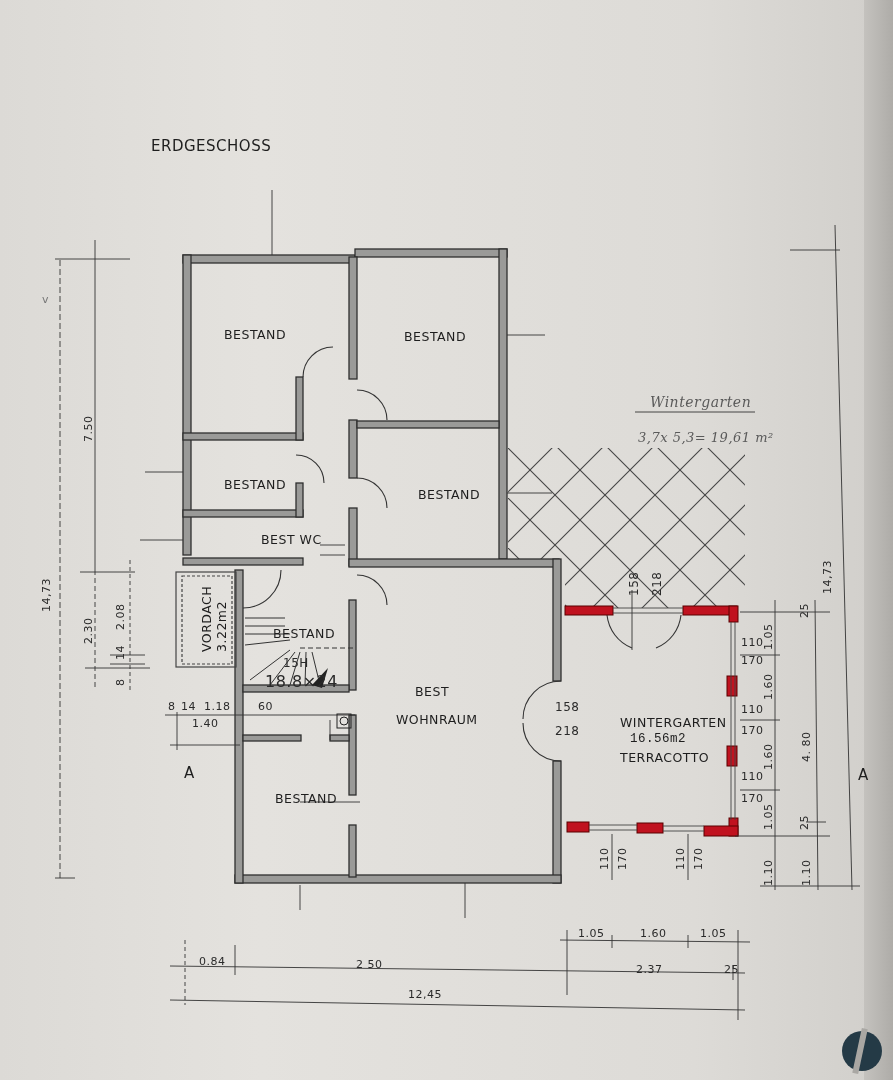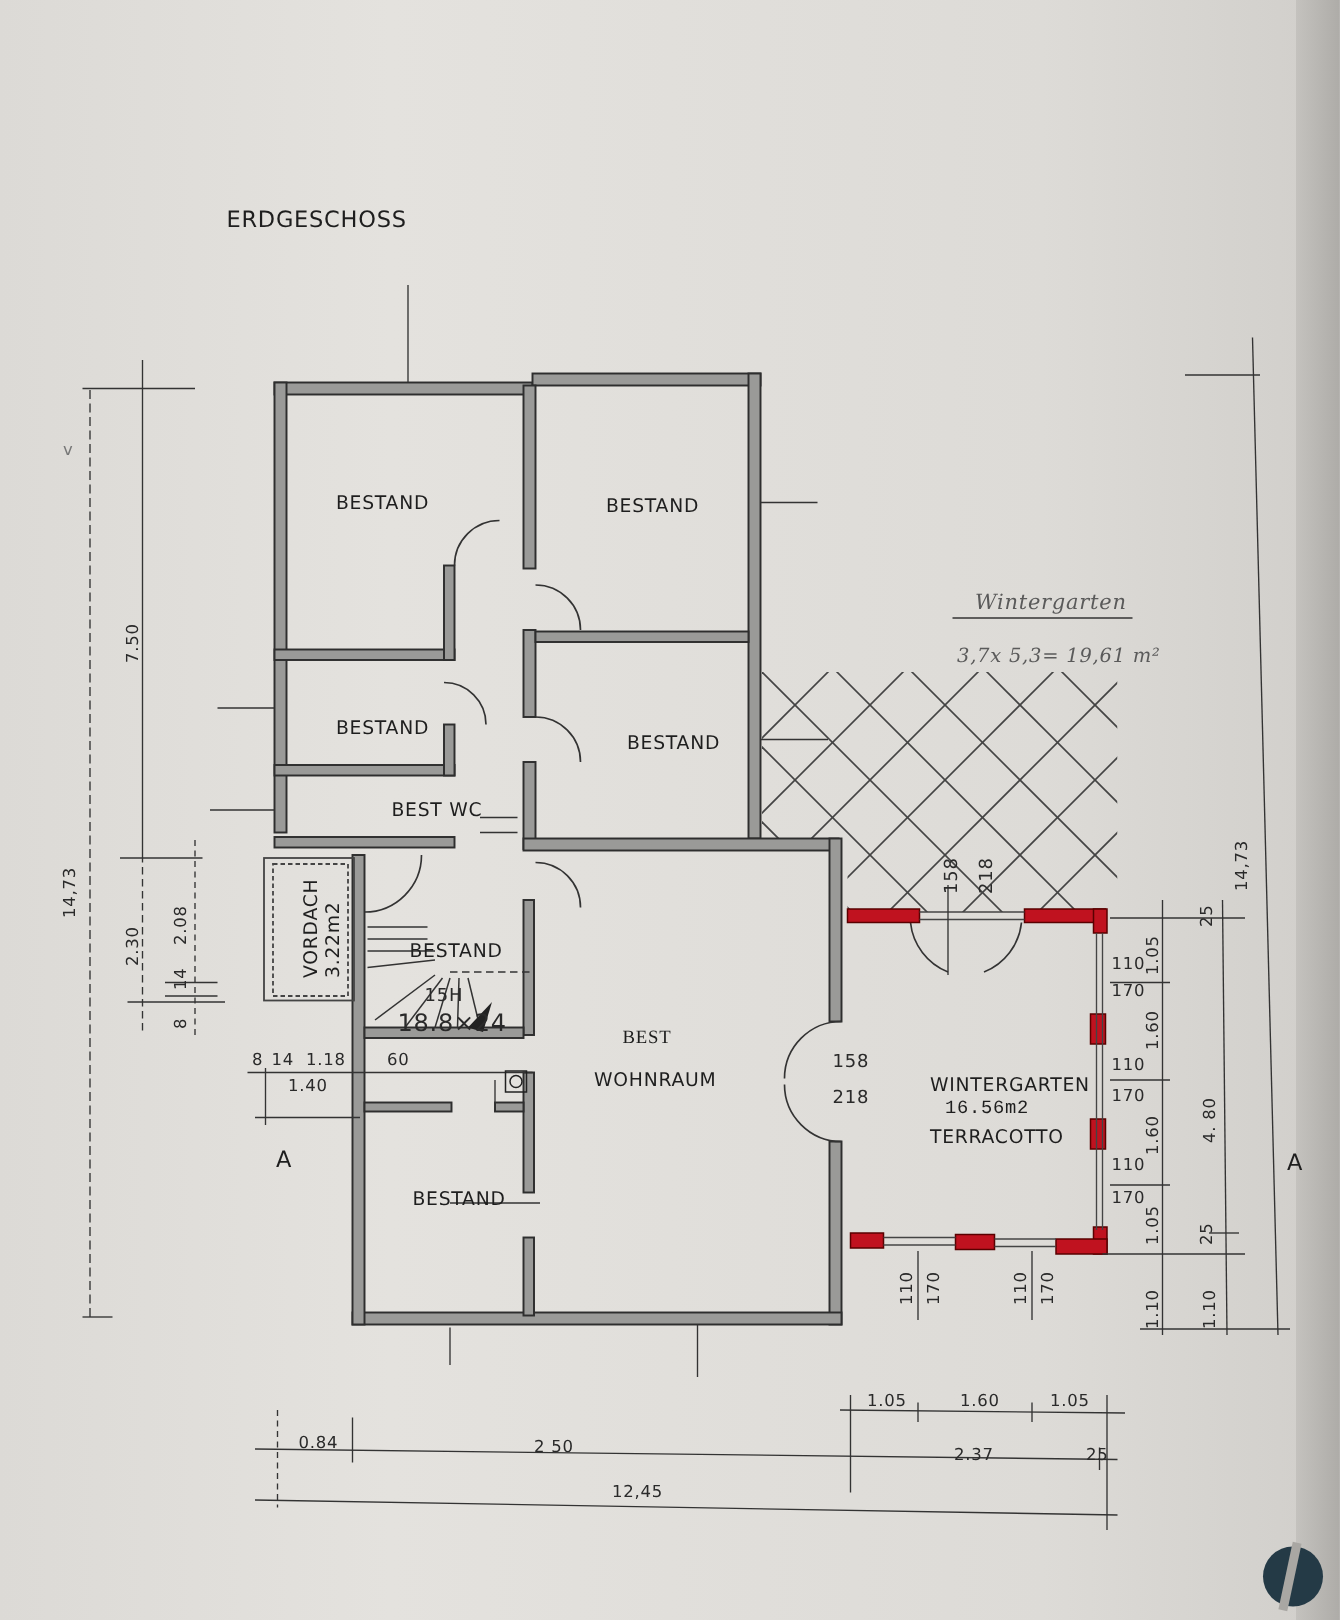--- a/index.html
+++ b/index.html
@@ -208,21 +208,21 @@
 
 <div class="lbl" style="left:151px;top:137px;font-size:15px;">ERDGESCHOSS</div>
 
 <div class="lbl room" style="left:224px;top:327px;">BESTAND</div>
 <div class="lbl room" style="left:404px;top:329px;">BESTAND</div>
 <div class="lbl room" style="left:224px;top:477px;">BESTAND</div>
 <div class="lbl room" style="left:418px;top:487px;">BESTAND</div>
 <div class="lbl room" style="left:213px;top:532px;margin-left:48px;">BEST WC</div>
 <div class="lbl room" style="left:273px;top:626px;">BESTAND</div>
 <div class="lbl room" style="left:275px;top:791px;">BESTAND</div>
-<div class="lbl room" style="left:415px;top:684px;font-family:Liberation Serif, serif;">BEST</div>
+<div class="lbl room" style="left:415px;top:684px;">BEST</div>
 <div class="lbl room" style="left:396px;top:712px;">WOHNRAUM</div>
 <div class="lbl room" style="left:620px;top:715px;">WINTERGARTEN</div>
 <div class="lbl room" style="left:630px;top:732px;font-family:Liberation Mono, monospace;">16.56m2</div>
 <div class="lbl room" style="left:620px;top:750px;">TERRACOTTO</div>
 <div class="lbl room vert" style="left:199px;top:652px;">VORDACH</div>
 <div class="lbl room vert" style="left:214px;top:652px;">3.22m2</div>
 
 <div class="lbl dim" style="left:283px;top:656px;font-size:12px;">15H</div>
 <div class="lbl dim" style="left:265px;top:672px;font-size:16px;">18.8×24</div>
 

